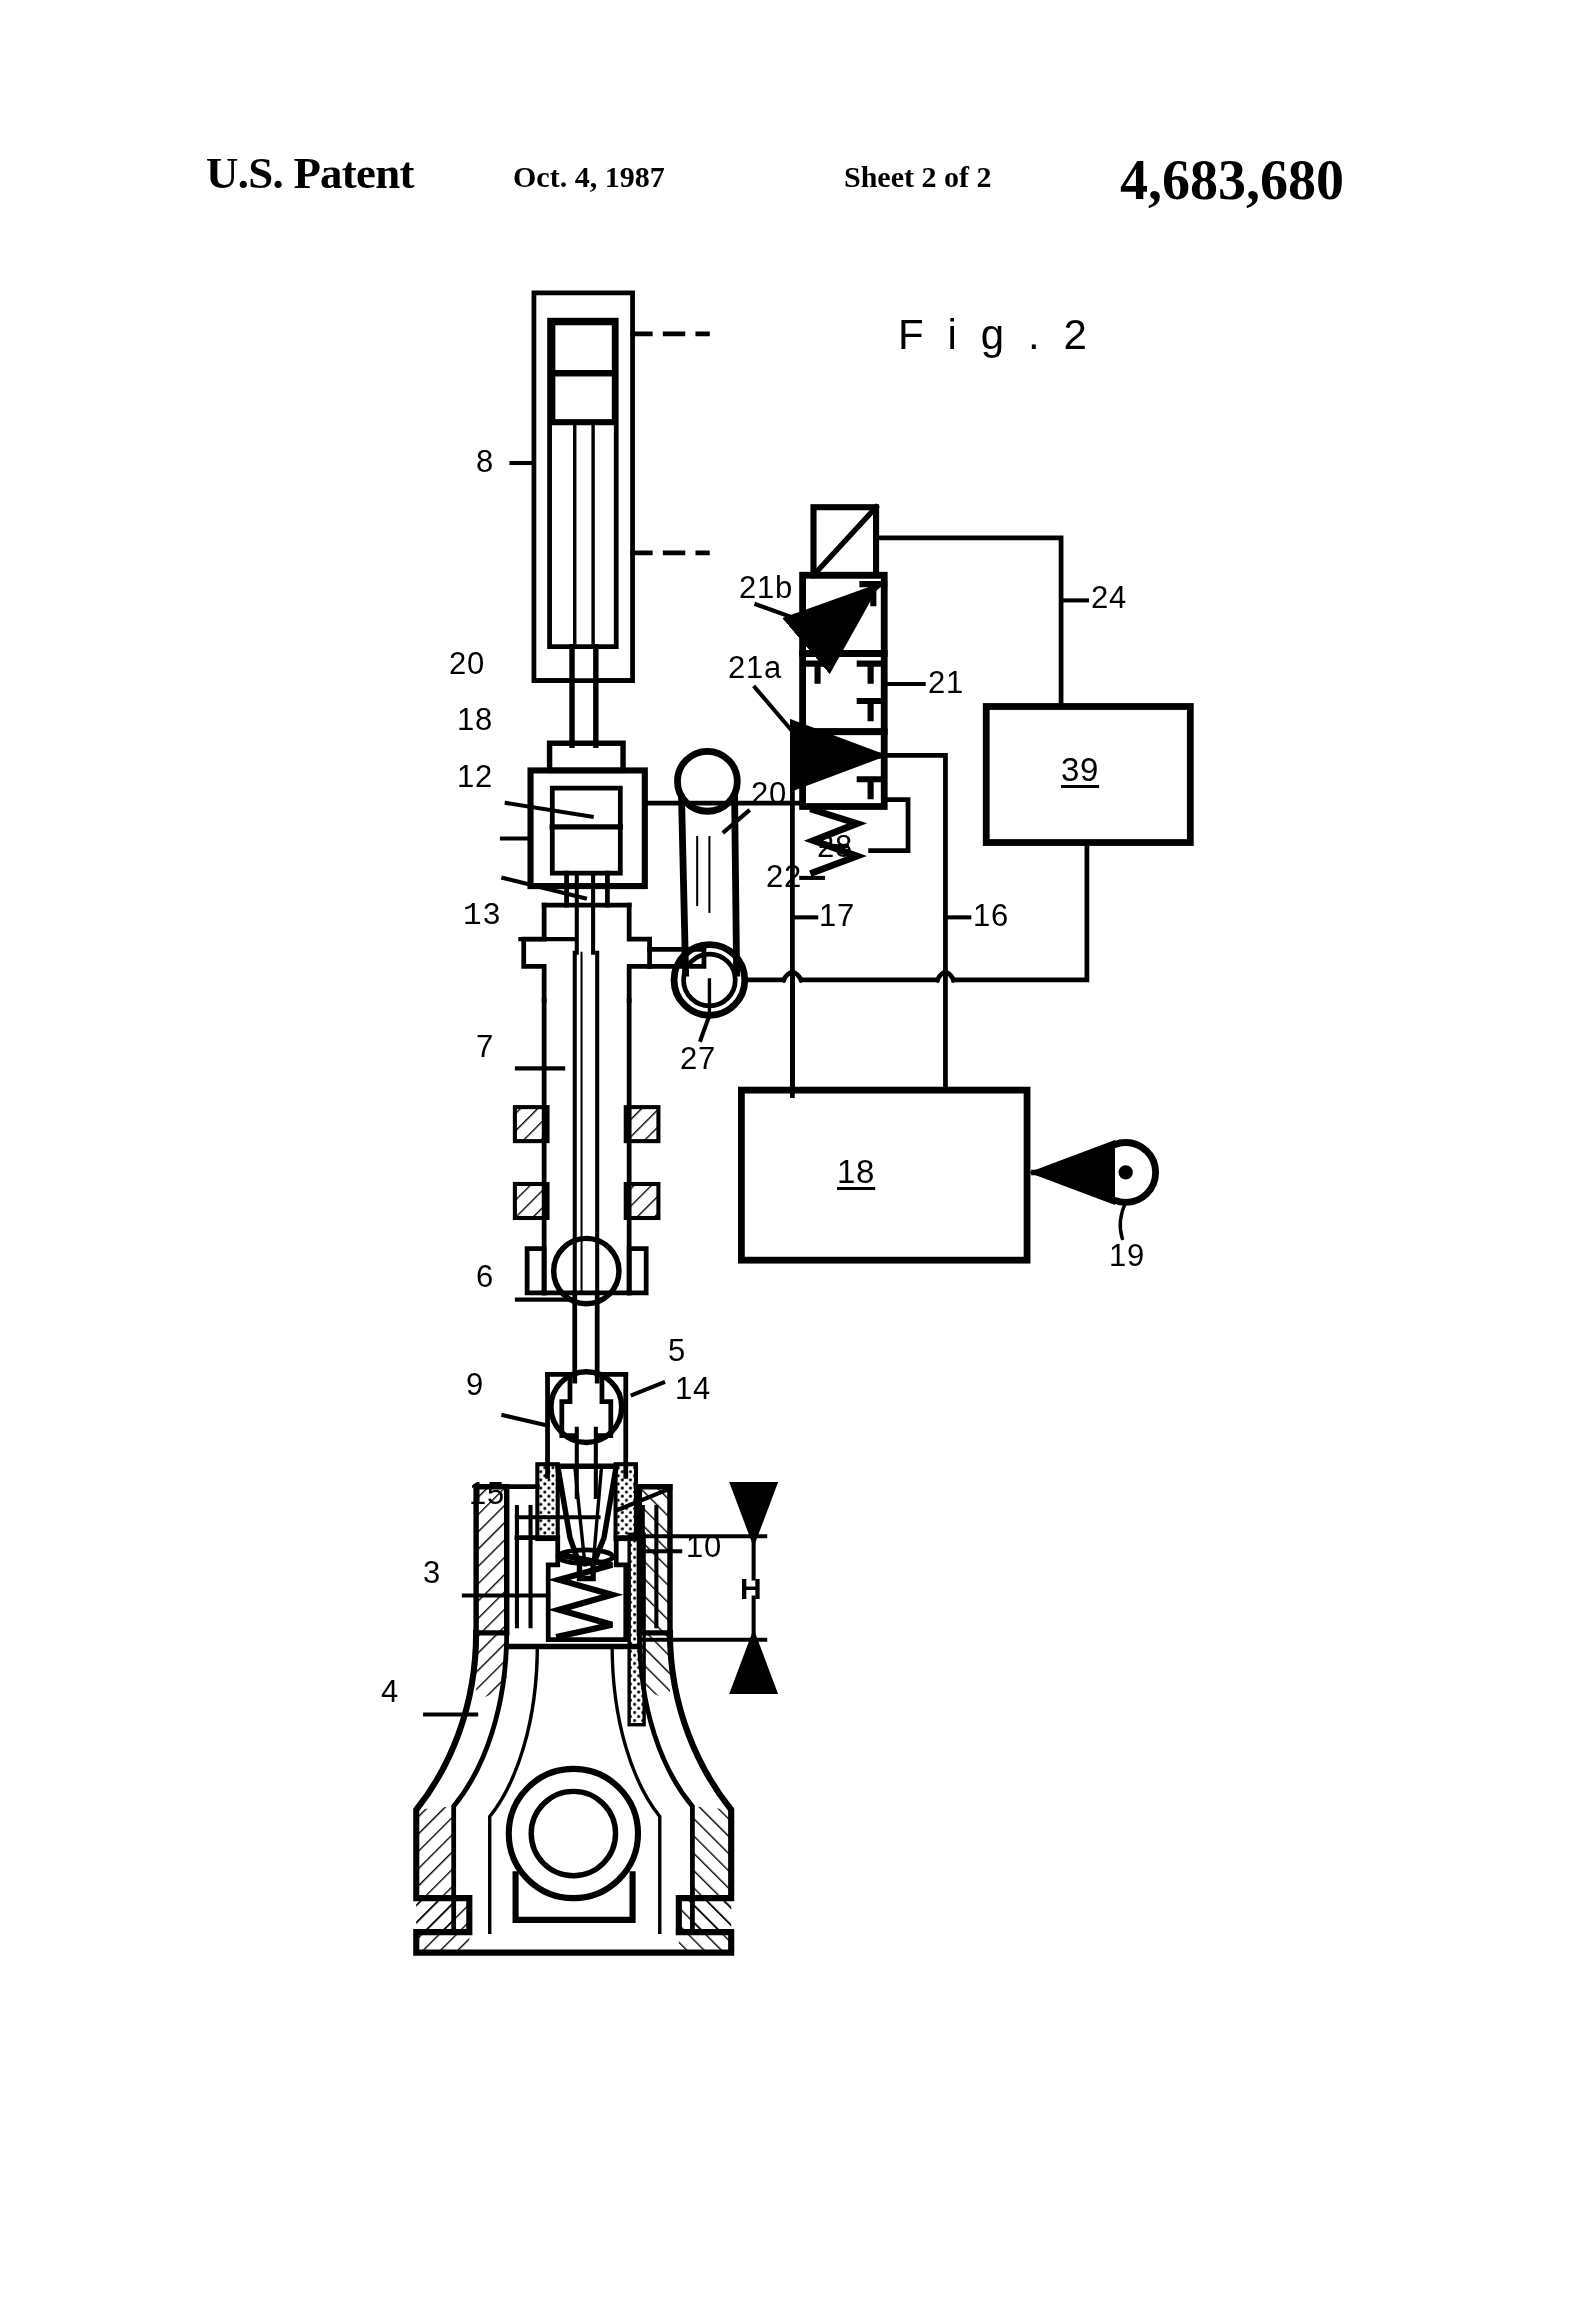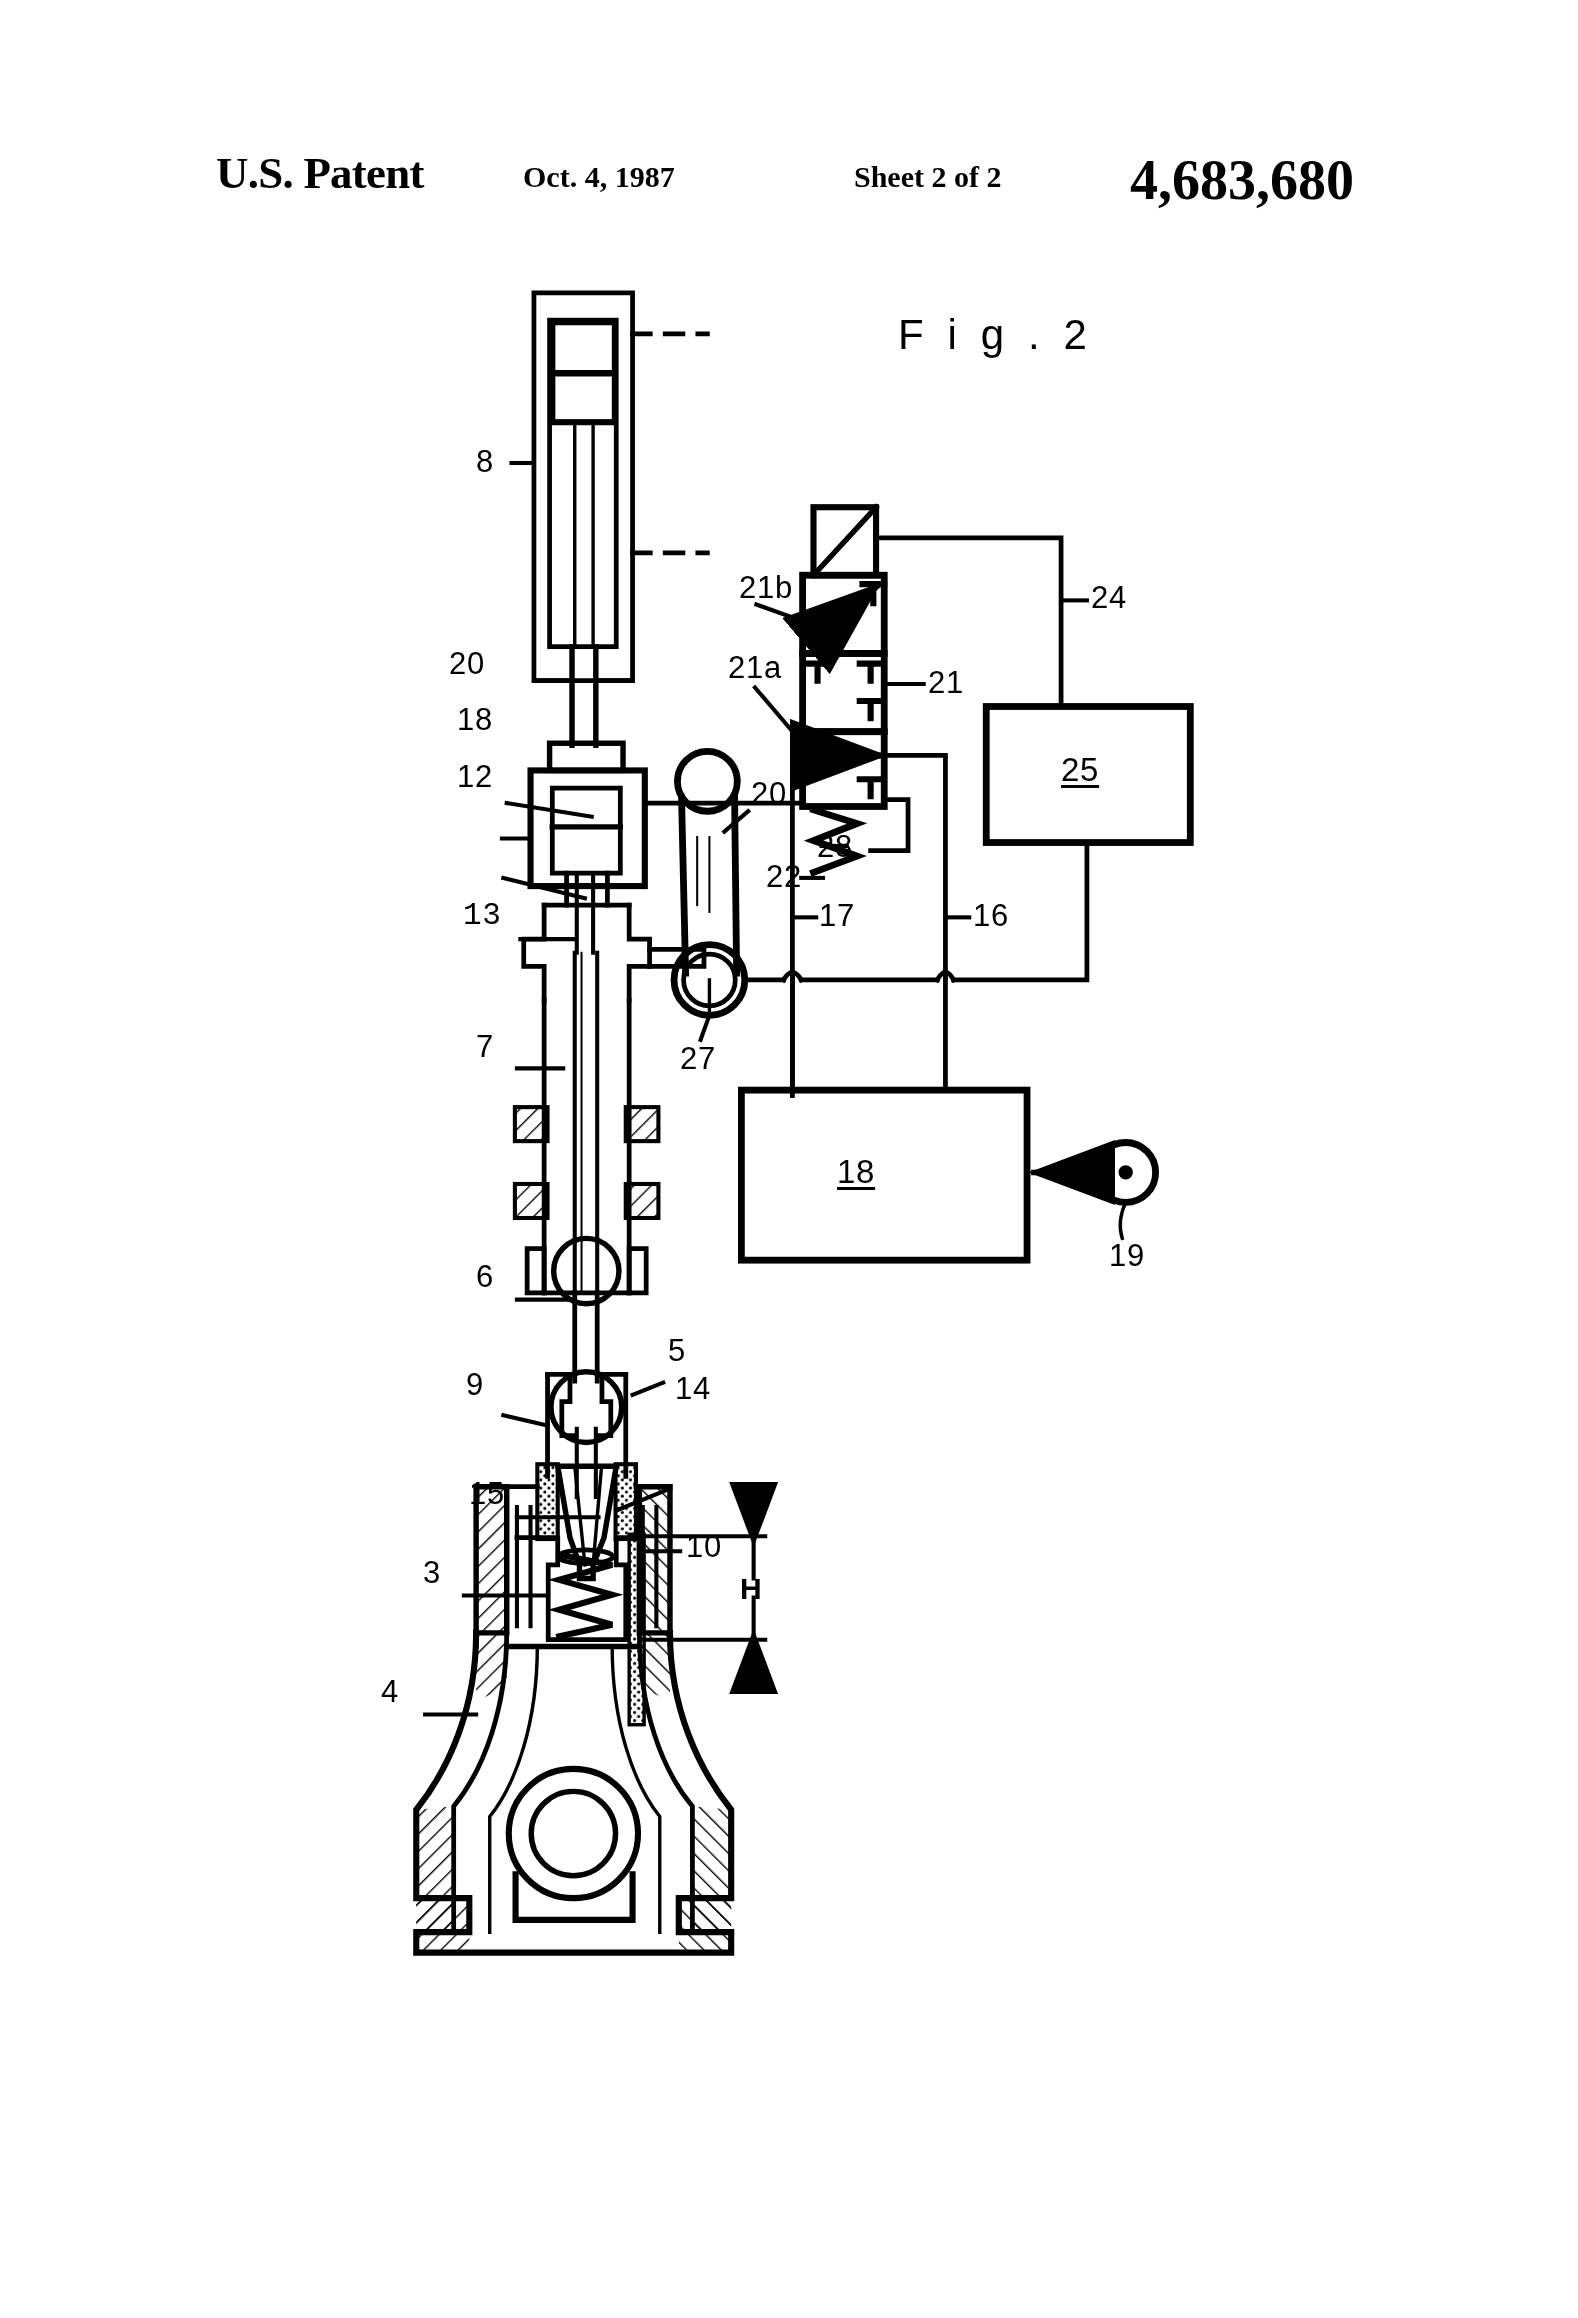--- a/index.html
+++ b/index.html
@@ -7,21 +7,21 @@
   body{
     width:1578px;height:2319px;
     font-family:"Liberation Serif",serif;
     color:#000;
     position:relative;
     overflow:hidden;
   }
   #sheet{position:absolute;inset:0;background:#fff;}
 
   
-  .hdr{position:absolute;top:148px;left:14px;width:1314px;height:75px;}
+  .hdr{position:absolute;top:148px;left:4px;width:1314px;height:75px;}
   .hdr .office{
     position:absolute;left:204px;top:0;
     font-family:"Liberation Serif",serif;
     font-weight:bold;font-size:44px;letter-spacing:-0.7px;
     transform:scaleX(1.02);
   }
   .hdr .date{
     position:absolute;left:509px;top:12.2px;
     font-weight:bold;font-size:30px;
     font-family:"Liberation Serif",serif;
@@ -378,20 +378,20 @@
   <div class="lbl" style="left:739px;top:570px;">21b</div>
   <div class="lbl" style="left:728px;top:650px;">21a</div>
   <div class="lbl" style="left:928px;top:665px;">21</div>
   <div class="lbl" style="left:766px;top:859px;">22</div>
   <div class="lbl" style="left:789px;top:829px;margin-left:28px;">28</div>
   <div class="lbl" style="left:819px;top:898px;">17</div>
   <div class="lbl" style="left:973px;top:898px;">16</div>
   <div class="lbl" style="left:1091px;top:580px;">24</div>
   <div class="lbl" style="left:1109px;top:1238px;">19</div>
 
-  <div class="lbl box" style="left:1061px;top:751px;">25</div>
+  <div class="lbl box" style="left:1061px;top:751px;">39</div>
   <div class="lbl box" style="left:837px;top:1153px;">18</div>
 
   <div class="lbl h" style="left:740px;top:1572px;">H</div>
 
   </div>
 </div>
 
 
 </body></html>

